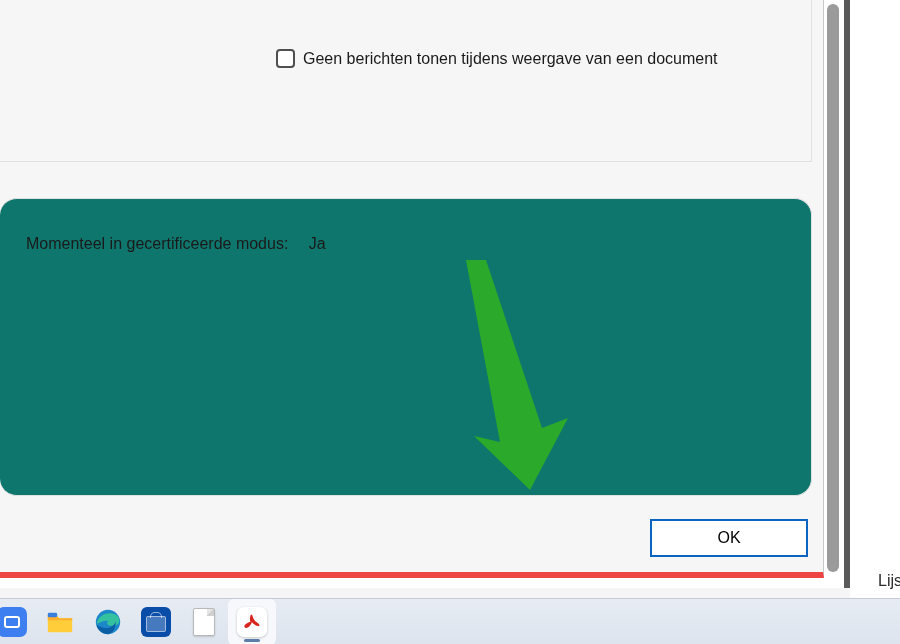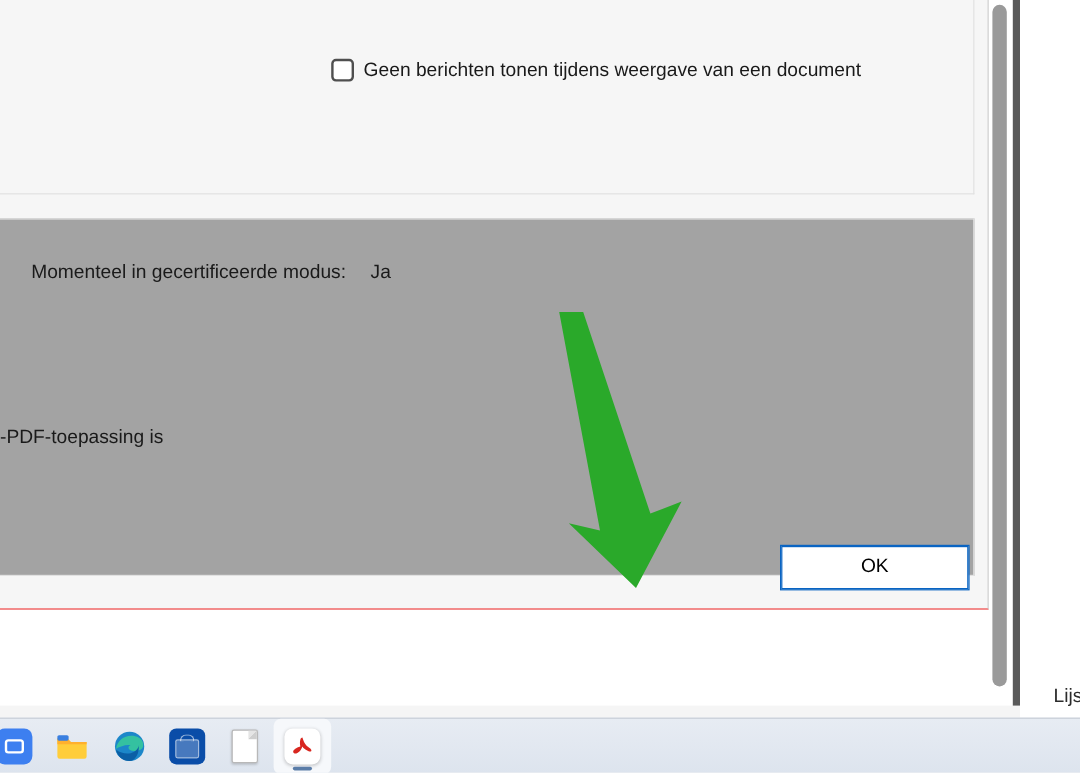--- a/index.html
+++ b/index.html
@@ -41,24 +41,24 @@
       background: #ffffff;
       border-right: 6px solid #5a5a5a;
     }
 
     
     .dialog {
       position: absolute;
       left: 0;
       top: 0;
       width: 824px;
-      height: 508px;
+      height: 578px;
       background: #f6f6f6;
       border-right: 1px solid #c8c8c8;
-      border-bottom: 1px solid #ef4444;
+      border-bottom: 6px solid #ef4444;
     }
 
     
     .scrollbar-track {
       position: absolute;
       left: 824px;
       top: 0;
       width: 18px;
       height: 578px;
       background: #ffffff;
@@ -80,27 +80,28 @@
       top: 0;
       width: 812px;
       height: 162px;
       border-right: 1px solid #e1e1e1;
       border-bottom: 1px solid #e1e1e1;
       background: #f6f6f6;
     }
     .panel-middle {
       position: absolute;
       left: 0;
-      top: 182px;
+      top: 198px;
       width: 812px;
       height: 298px;
       border-top: 1px solid #e1e1e1;
       border-right: 1px solid #e1e1e1;
       border-bottom: 1px solid #e1e1e1;
-      background: #a3a3a3;
+      background: #0f766e;
+      border-radius: 17px;
     }
 
     
     .checkbox-row {
       position: absolute;
       left: 276px;
       top: 49px;
       display: flex;
       align-items: center;
       gap: 8px;
@@ -237,21 +238,20 @@
         <span class="checkbox"></span>
         <span class="checkbox-label">Geen berichten tonen tijdens weergave van een document</span>
       </div>
     </div>
 
     <div class="panel-middle">
       <div class="status-line">
         <span class="status-label">Momenteel in gecertificeerde modus:</span>
         <span class="status-value">Ja</span>
       </div>
-      <div class="pdf-text">-PDF-toepassing is</div>
     </div>
 
     <div class="button-row">
       <button class="btn btn-primary">OK</button>
     </div>
 
   </div>
 
   <div class="scrollbar-track">
     <div class="scrollbar-thumb"></div>

